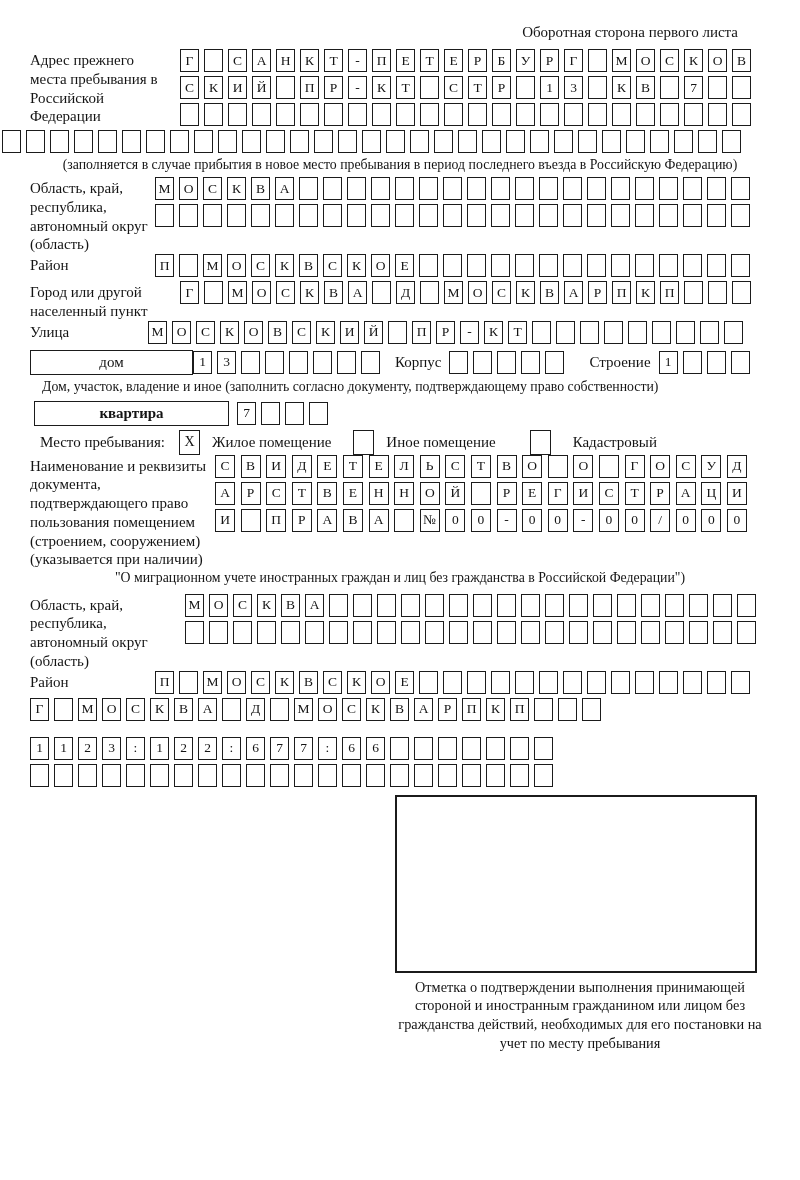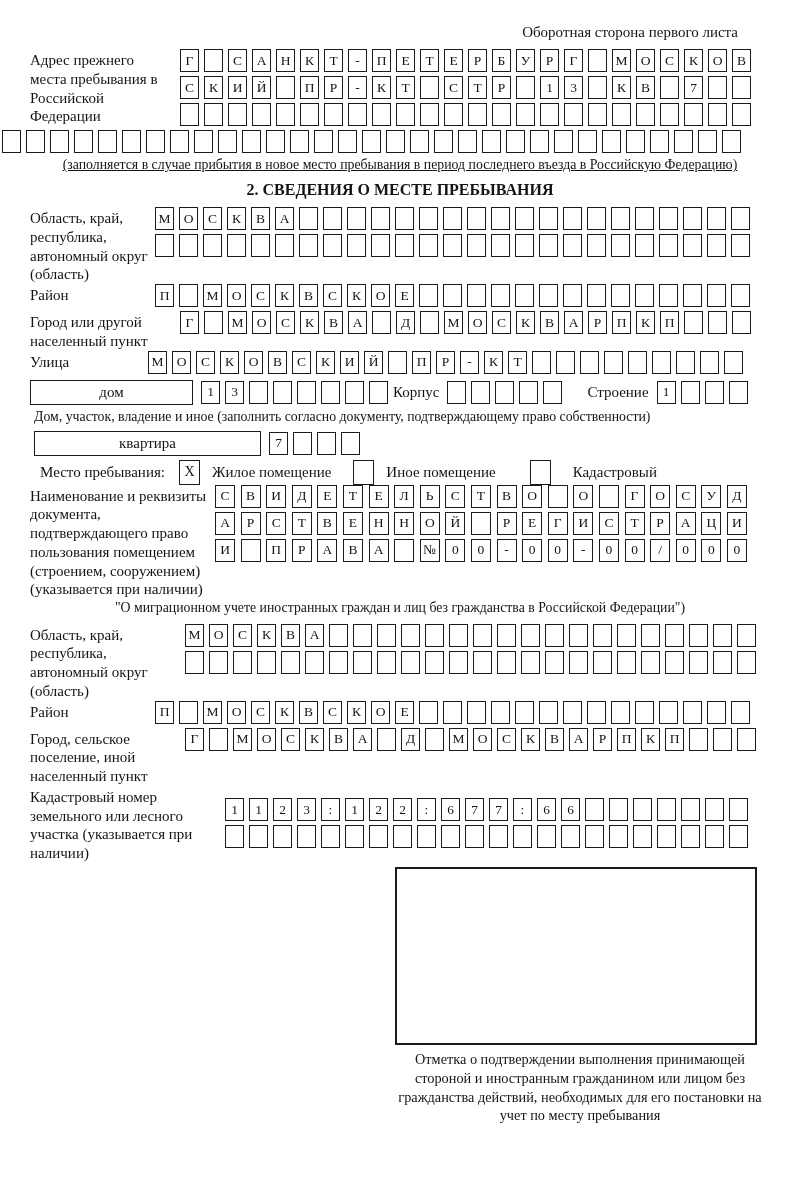--- a/index.html
+++ b/index.html
@@ -15,32 +15,32 @@
         display:flex; align-items:center; justify-content:center;
         font-size:13.5px; line-height:1;}
   .doc .cell{width:20px; margin-right:5.6px;}
 
   .frow{display:flex; align-items:flex-start; padding-left:30px;}
   .flabel{font-size:15px; line-height:1.25; flex:0 0 var(--lw); padding-top:2px; box-sizing:border-box; padding-right:6px;}
   .rows{flex:1 1 auto;}
 
   .fullrow{padding-left:2px; margin-top:0px;}
 
-  .note{ text-align:center; font-size:13.8px; margin:2px 0 4px 0;text-decoration:underline;}
+  .note{ text-align:center; font-size:13.8px; margin:2px 0 4px 0;}
   .sec-title{ text-align:center; font-weight:bold; font-size:16px; margin:8px 0 8px 0;}
   .sub-title{ text-align:center; font-weight:bold; font-size:15.5px; margin:10px 0 4px 0;}
 
-  .caption{ font-size:13.8px; padding-left:30px; margin:0 0 6px 4px;}
+  .caption{ font-size:13.8px; padding-left:30px; margin:0 0 6px 12px;}
 
   .domrow{display:flex; align-items:center; padding-left:30px; margin:2px 0 4px 0;}
   .wbox{flex:0 0 auto; height:25px; border:1.8px solid #1b1b1b; box-sizing:border-box;
         display:flex; align-items:center; justify-content:center; font-size:15px;}
-  .dom-box{width:163px; margin-right:8px;}
-  .kv-box{width:227px; margin-right:8px;}
-  .inline-label{font-size:15px; margin:0 8px 0 0;}
+  .dom-box{width:163px; }
+  .kv-box{width:195px; margin-right:8px;font-weight:bold;}
+  .inline-label{font-size:15px; margin:0 8px 0 10px;}
   .domrow .cellrow{margin-bottom:0;}
 
   .mesto{display:flex; align-items:center; padding-left:40px; font-size:15px; margin-top:4px;}
   .cb{flex:0 0 auto; width:21px; height:25px; border:1.8px solid #1b1b1b; box-sizing:border-box;
       display:flex; align-items:center; justify-content:center; font-size:14px; margin:0 12px 0 14px;}
   .mesto-note{ font-size:13.8px; margin:2px 0 6px 175px; width:280px; text-align:center;}
 
   .fact-note{ text-align:center; font-size:13.8px; line-height:1.35; margin:0;}
 
   .kad-rows{margin-top:12px;}
@@ -168,21 +168,20 @@
       <span class="cell"></span>
       <span class="cell"></span>
       <span class="cell"></span>
       <span class="cell"></span>
       <span class="cell"></span>
       <span class="cell"></span>
       <span class="cell"></span>
     </div>
   <div class="note">(заполняется в случае прибытия в новое место пребывания в период последнего въезда в Российскую Федерацию)</div>
 
-  <div class="sec-title">2. СВЕДЕНИЯ О МЕСТЕ ПРЕБЫВАНИЯ</div>
 
   <div class="frow" style="--lw:125px">
     <div class="flabel">Область, край, республика, автономный округ (область)</div>
     <div class="rows">
       <div class="cellrow">
           <span class="cell">М</span>
           <span class="cell">О</span>
           <span class="cell">С</span>
           <span class="cell">К</span>
           <span class="cell">В</span>
@@ -547,21 +546,20 @@
           <span class="cell"></span>
           <span class="cell"></span>
           <span class="cell"></span>
           <span class="cell"></span>
           <span class="cell"></span>
         </div>
     </div>
   </div>
 
   <div class="frow" style="--lw:155px">
-    <div class="flabel">Город, сельское поселение, иной населенный пункт</div>
     <div class="rows">
       <div class="cellrow">
           <span class="cell">Г</span>
           <span class="cell"></span>
           <span class="cell">М</span>
           <span class="cell">О</span>
           <span class="cell">С</span>
           <span class="cell">К</span>
           <span class="cell">В</span>
           <span class="cell">А</span>
@@ -579,21 +577,20 @@
           <span class="cell">К</span>
           <span class="cell">П</span>
           <span class="cell"></span>
           <span class="cell"></span>
           <span class="cell"></span>
         </div>
     </div>
   </div>
 
   <div class="frow" style="--lw:195px">
-    <div class="flabel">Кадастровый номер земельного или лесного участка (указывается при наличии)</div>
     <div class="rows kad-rows">
       <div class="cellrow">
           <span class="cell">1</span>
           <span class="cell">1</span>
           <span class="cell">2</span>
           <span class="cell">3</span>
           <span class="cell">:</span>
           <span class="cell">1</span>
           <span class="cell">2</span>
           <span class="cell">2</span>

